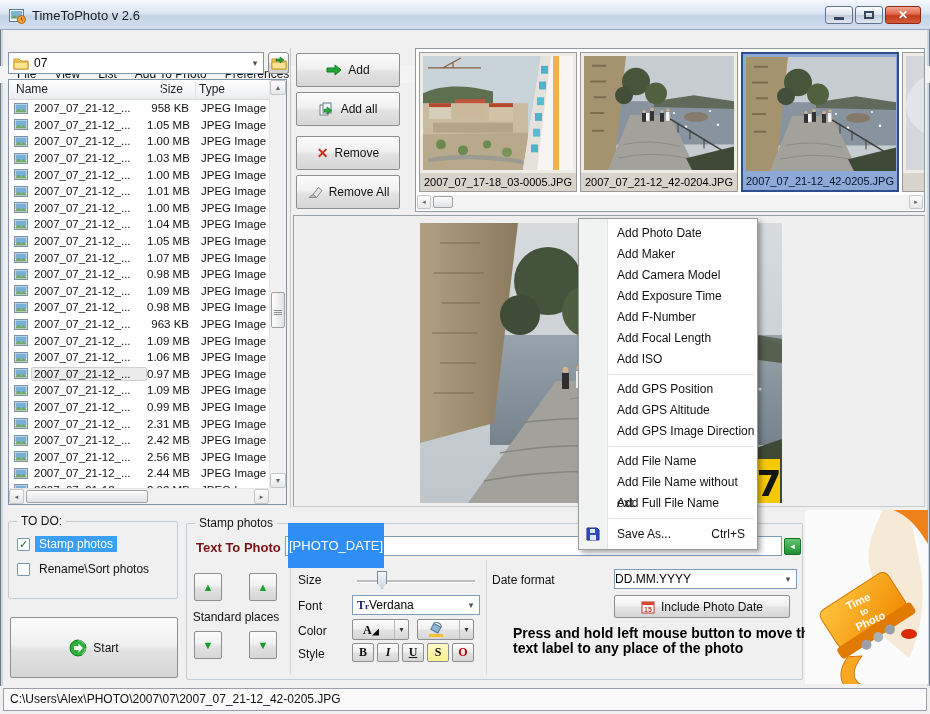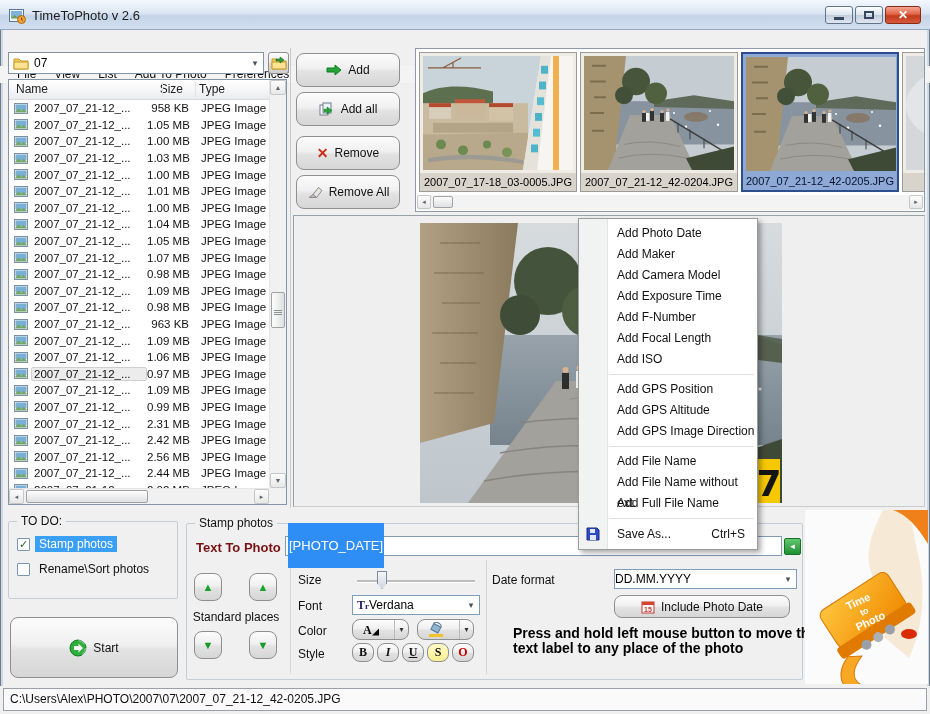--- a/index.html
+++ b/index.html
@@ -62,21 +62,21 @@
   .sb-btn{position:absolute;width:16px;height:15px;background:linear-gradient(#fdfdfd,#e7e7e7);
     border:1px solid #c6c7c8;border-radius:2px;color:#5a6675;font-size:7px;
     display:flex;align-items:center;justify-content:center;}
   .sb-thumb{position:absolute;background:linear-gradient(90deg,#fdfdfd,#dfe0e1);
     border:1px solid #9fa3a8;border-radius:2px;}
   .sb-thumb.h{background:linear-gradient(#fdfdfd,#dfe0e1);}
   .sb-grip{width:8px;height:1px;background:#8d9196;box-shadow:0 2px 0 #8d9196,0 4px 0 #8d9196;margin:auto;}
   .corner{position:absolute;right:0;bottom:0;width:17px;height:16px;background:#f1f1f1;}
 
   
-  .btn{border:1px solid #8e8f8f;border-radius:8px;font-size:12px;color:#111;
+  .btn{border:1px solid #8e8f8f;border-radius:2px;font-size:12px;color:#111;
     background:linear-gradient(#fcfcfc,#f0f0f0 45%,#e2e2e2 55%,#d6d6d6);
     display:flex;align-items:center;justify-content:center;gap:6px;}
   .act{position:absolute;left:296px;width:104px;height:34px;}
 
   
   .thumbs{position:absolute;left:415px;top:48px;width:510px;height:164px;background:#fff;
     border:1px solid #8e9aa8;overflow:hidden;}
   .thumb-row{position:absolute;left:3px;top:3px;display:flex;gap:3px;}
   .thumb{width:158px;height:140px;border:1px solid #9a9a9a;background:#efece5;position:relative;flex:0 0 158px;}
   .thumb svg.sc{display:none;position:absolute;left:3px;top:3px;width:150px;height:114px;}

